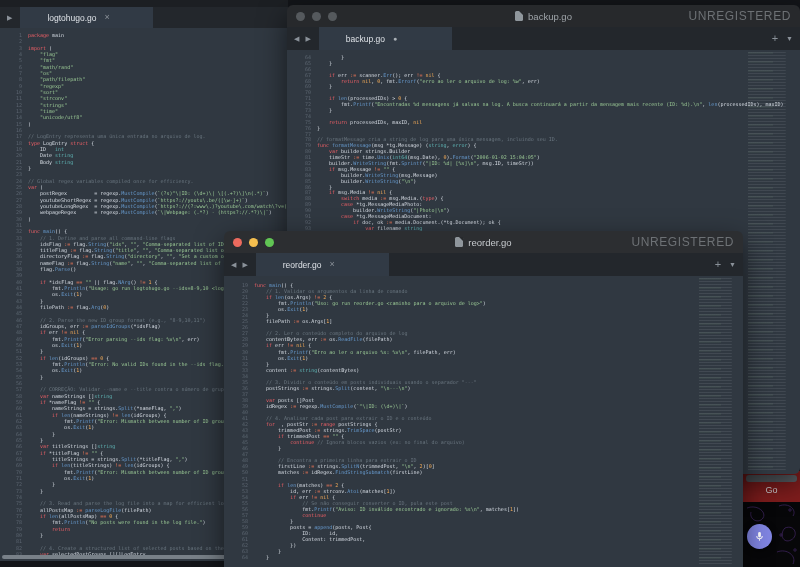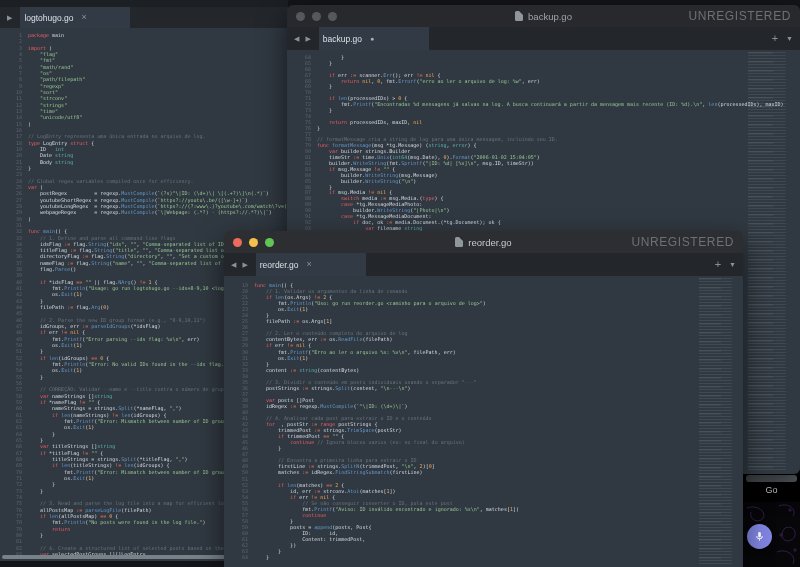--- a/index.html
+++ b/index.html
@@ -15,21 +15,21 @@
   .lights{display:flex;gap:7px;margin-left:9px;}
   .light{width:9px;height:9px;border-radius:50%;background:#55595d;}
   .light.red{background:#ec6a5e;}.light.yellow{background:#f5bf4f;}.light.green{background:#61c554;}
   .title-center{position:absolute;left:0;right:0;text-align:center;font-size:9.5px;color:#9fa4a9;display:flex;align-items:center;justify-content:center;gap:5px;}
   .titlebar.active .title-center{color:#c6cace;}
   .doc-icon{display:inline-block;width:8px;height:10px;background:#8f969c;border-radius:1.5px;position:relative;}
   .doc-icon:after{content:"";position:absolute;right:0;top:0;border:2px solid transparent;border-top-color:#27292c;border-right-color:#27292c;}
   .unregistered{position:absolute;right:9px;font-size:12px;letter-spacing:.6px;color:#6d7175;}
   .tabbar{display:flex;align-items:center;height:23px;background:#23272c;flex:none;position:relative;}
   .tab-arrows{display:flex;gap:6px;margin:0 8px 0 7px;color:#8a9199;font-size:7px;}
-  .tab{height:100%;display:flex;align-items:center;gap:8px;padding:0 10px 0 4px;background:#313a45;color:#dde1e6;font-size:8.5px;min-width:96px;}
+  .tab{height:100%;display:flex;align-items:center;gap:8px;padding:0 10px 0 27px;background:#313a45;color:#dde1e6;font-size:8.5px;min-width:96px;}
   .tab .close{color:#8a9199;font-size:9px;line-height:1;}
   .tab .dot{color:#aab0b6;font-size:7px;line-height:1;}
   .tab-right{position:absolute;right:7px;top:0;bottom:0;display:flex;align-items:center;gap:8px;color:#8a9199;}
   .tab-right .plus{font-size:11px;line-height:1;}
   .tab-right .drop{font-size:7px;line-height:1;}
   .editor{position:relative;flex:1;background:#303841;overflow:hidden;display:flex;font-family:"DejaVu Sans Mono",monospace;}
   .gutter{flex:none;text-align:right;color:#5b6570;padding-right:6px;}
   .codecol{flex:1;overflow:hidden;}
   .ln,.cl{font-size:5px;white-space:pre;overflow:hidden;}
   .cl{color:#d5dbe3;}
@@ -58,21 +58,21 @@
   #editor-backup .ln,#editor-backup .cl{height:5.9px;line-height:5.9px;}
   #editor-reorder .ln,#editor-reorder .cl{height:6.05px;line-height:6.05px;}
   #editor-logtohugo .gutter{width:22px;}
   #editor-backup .gutter{width:24px;}
   #editor-reorder .gutter{width:24px;}
   #editor-backup{--pt:5px;}
   #editor-reorder{--pt:6px;}
   #editor-backup .minimap{right:6px;width:46px;}
   #editor-reorder .minimap{right:4px;width:40px;}
   
-  #assistant{position:absolute;left:743px;top:471px;width:57px;height:96px;background:#000000;z-index:0;overflow:hidden;}
+  #assistant{position:absolute;left:743px;top:471px;width:57px;height:96px;background:#7f1d1d;z-index:0;overflow:hidden;}
   #assistant .input-bar{margin:4px 3px 0 3px;height:7px;border-radius:3px;background:#585e64;}
   #assistant .go{margin-top:3px;text-align:center;font-size:9px;color:#d3d6d9;}
   #assistant .artpanel{position:absolute;left:0;right:0;top:31px;bottom:0;background:#070709;}
   #assistant .mic-btn{position:absolute;left:4px;top:22px;width:25px;height:25px;border-radius:50%;background:#8185e2;display:flex;align-items:center;justify-content:center;box-shadow:0 2px 6px rgba(0,0,0,.5);}
 </style>
 </head>
 <body>
 
 <div class="window" id="win-logtohugo">
   <div class="topstrip"></div>

